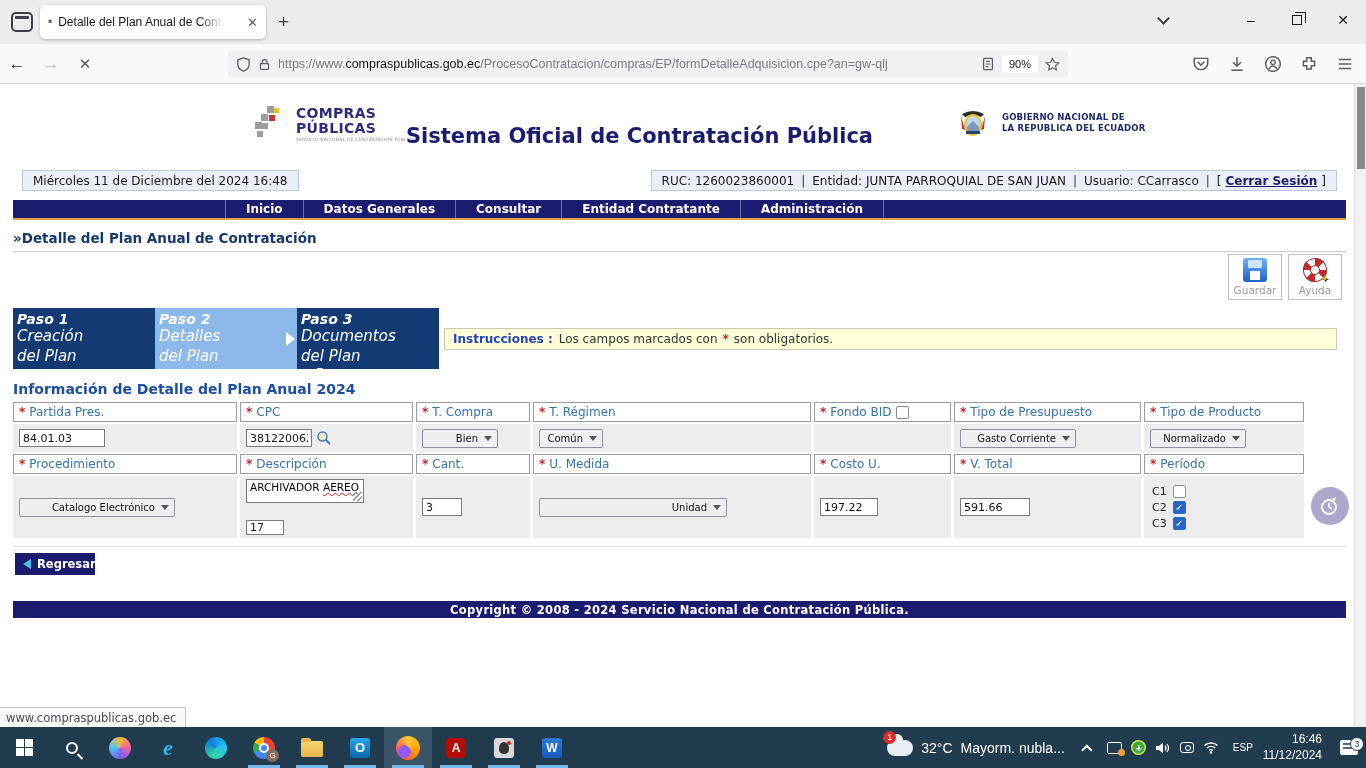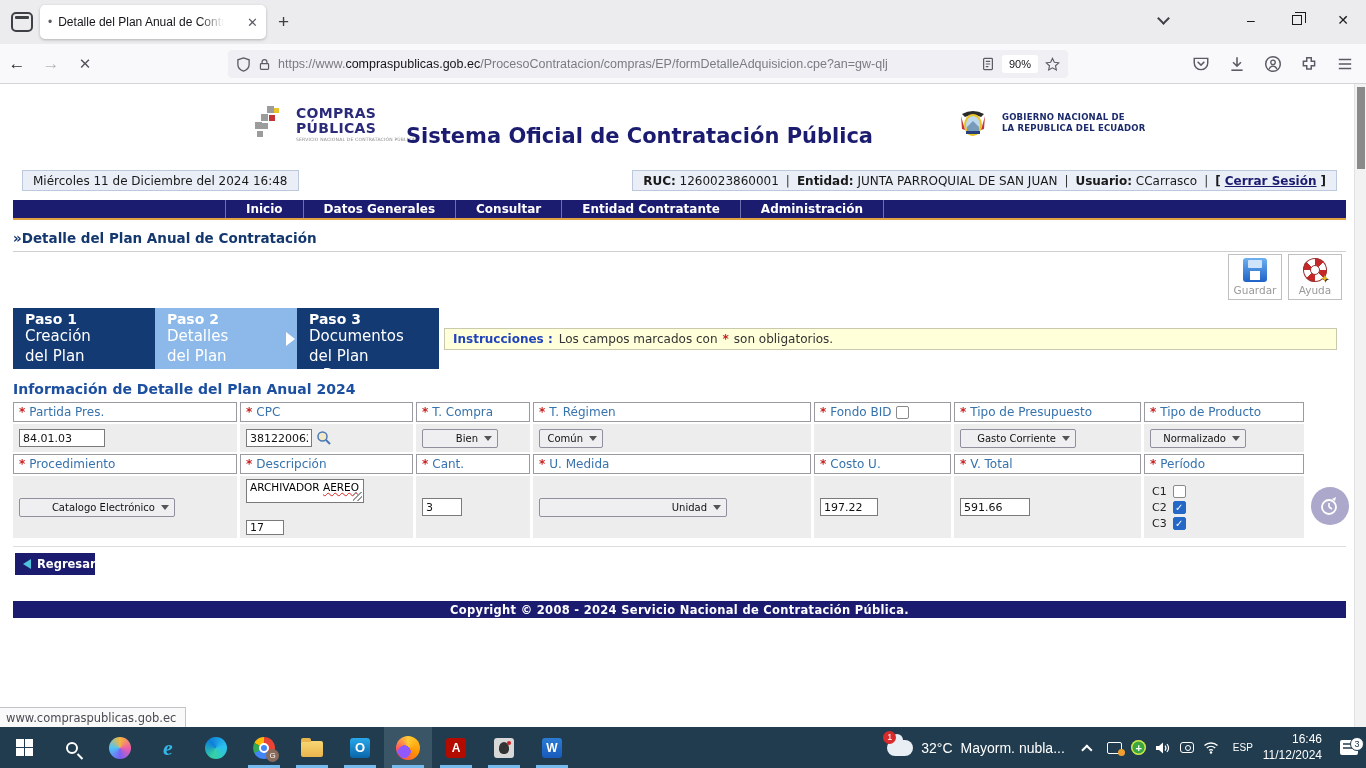--- a/index.html
+++ b/index.html
@@ -63,21 +63,21 @@
   .cp-logo-text .tg { font-size:4.5px; color:#8a8a8a; margin-top:2px; letter-spacing:.2px;}
   .main-title { position:absolute; left:50%; top:40px; transform:translateX(-50%); margin-left:-40px;
     font-size:21px; font-weight:bold; color:#1b1b6f; white-space:nowrap; }
   .gov-logo { position:absolute; left:945px; top:22px; display:flex; align-items:center; gap:14px; }
   .gov-text { font-size:8.5px; font-weight:bold; color:#1b2a6b; line-height:1.25; letter-spacing:.2px;}
 
   
   .info-row { display:flex; justify-content:space-between; padding:0 9px; }
   .info-box { background:#e9eef7; border:1px solid #bcc8dc; height:21px; display:flex; align-items:center;
     font-size:12px; color:#1a1a1a; padding:0 10px; white-space:nowrap; }
-  .info-box b { font-weight:bold; }
+  .info-box b { font-weight:normal; }
   .sep { margin:0 7px; color:#333; }
   .logout-link { color:#1b1b6f; font-weight:bold; text-decoration:underline; margin:0 4px;}
 
   
   .navbar { margin-top:9px; height:18px; background:#1b1b6f; display:flex; padding-left:212px; }
   .nav-item { color:#fff; font-size:12px; font-weight:bold; padding:1px 20px; border-left:1px solid #6f6fae; display:flex; align-items:center;}
   .nav-item:last-child { border-right:1px solid #6f6fae; }
   .gold-line { height:2px; background:#dfa43f; }
 
   
@@ -94,21 +94,21 @@
   .floppy::before{ content:""; position:absolute; left:5px; top:2px; right:5px; height:8px; background:#cfe4fa; border-radius:1px;}
   .floppy::after{ content:""; position:absolute; left:7px; bottom:2px; right:7px; height:9px; background:#fff; }
   .lifebuoy { width:24px; height:24px; border-radius:50%;
     background:conic-gradient(#c62828 0 45deg,#fff 45deg 90deg,#c62828 90deg 135deg,#fff 135deg 180deg,#c62828 180deg 225deg,#fff 225deg 270deg,#c62828 270deg 315deg,#fff 315deg);
     position:relative; box-shadow:inset 0 0 0 1px #993333;}
   .lifebuoy::before{ content:""; position:absolute; inset:7px; background:#fff; border:1px solid #993333; border-radius:50%;}
   .lifebuoy::after{ content:"✦"; position:absolute; right:-2px; bottom:-2px; color:#e8b520; font-size:10px; text-shadow:1px 1px 0 #333;}
 
   
   .steps-row { display:flex; align-items:center; margin-top:8px; }
-  .step { width:142px; height:61px; padding:3px 12px; color:#fff; flex:0 0 auto; position:relative;}
+  .step { width:142px; height:61px; padding:3px 4px; color:#fff; flex:0 0 auto; position:relative;font-style:italic;}
   .step-dark { background:#133a72; }
   .step-light { background:#8cb9e9; }
   .step-title { font-size:14px; font-weight:bold; }
   .step-line { font-size:15px; line-height:1.3; }
   .step-arrow { position:absolute; right:2px; top:24px; width:0; height:0;
     border-left:9px solid #fff; border-top:7px solid transparent; border-bottom:7px solid transparent; }
   .instr-box { flex:1; margin-left:5px; margin-right:9px; background:#ffffd9; border:1px solid #c9c9ad;
     height:22px; display:flex; align-items:center; font-size:12px; padding:0 8px; color:#333; white-space:nowrap;}
   .instr-label { color:#2244bb; font-weight:bold; margin-right:6px; }
   .req { color:#c62222; font-weight:bold; }

